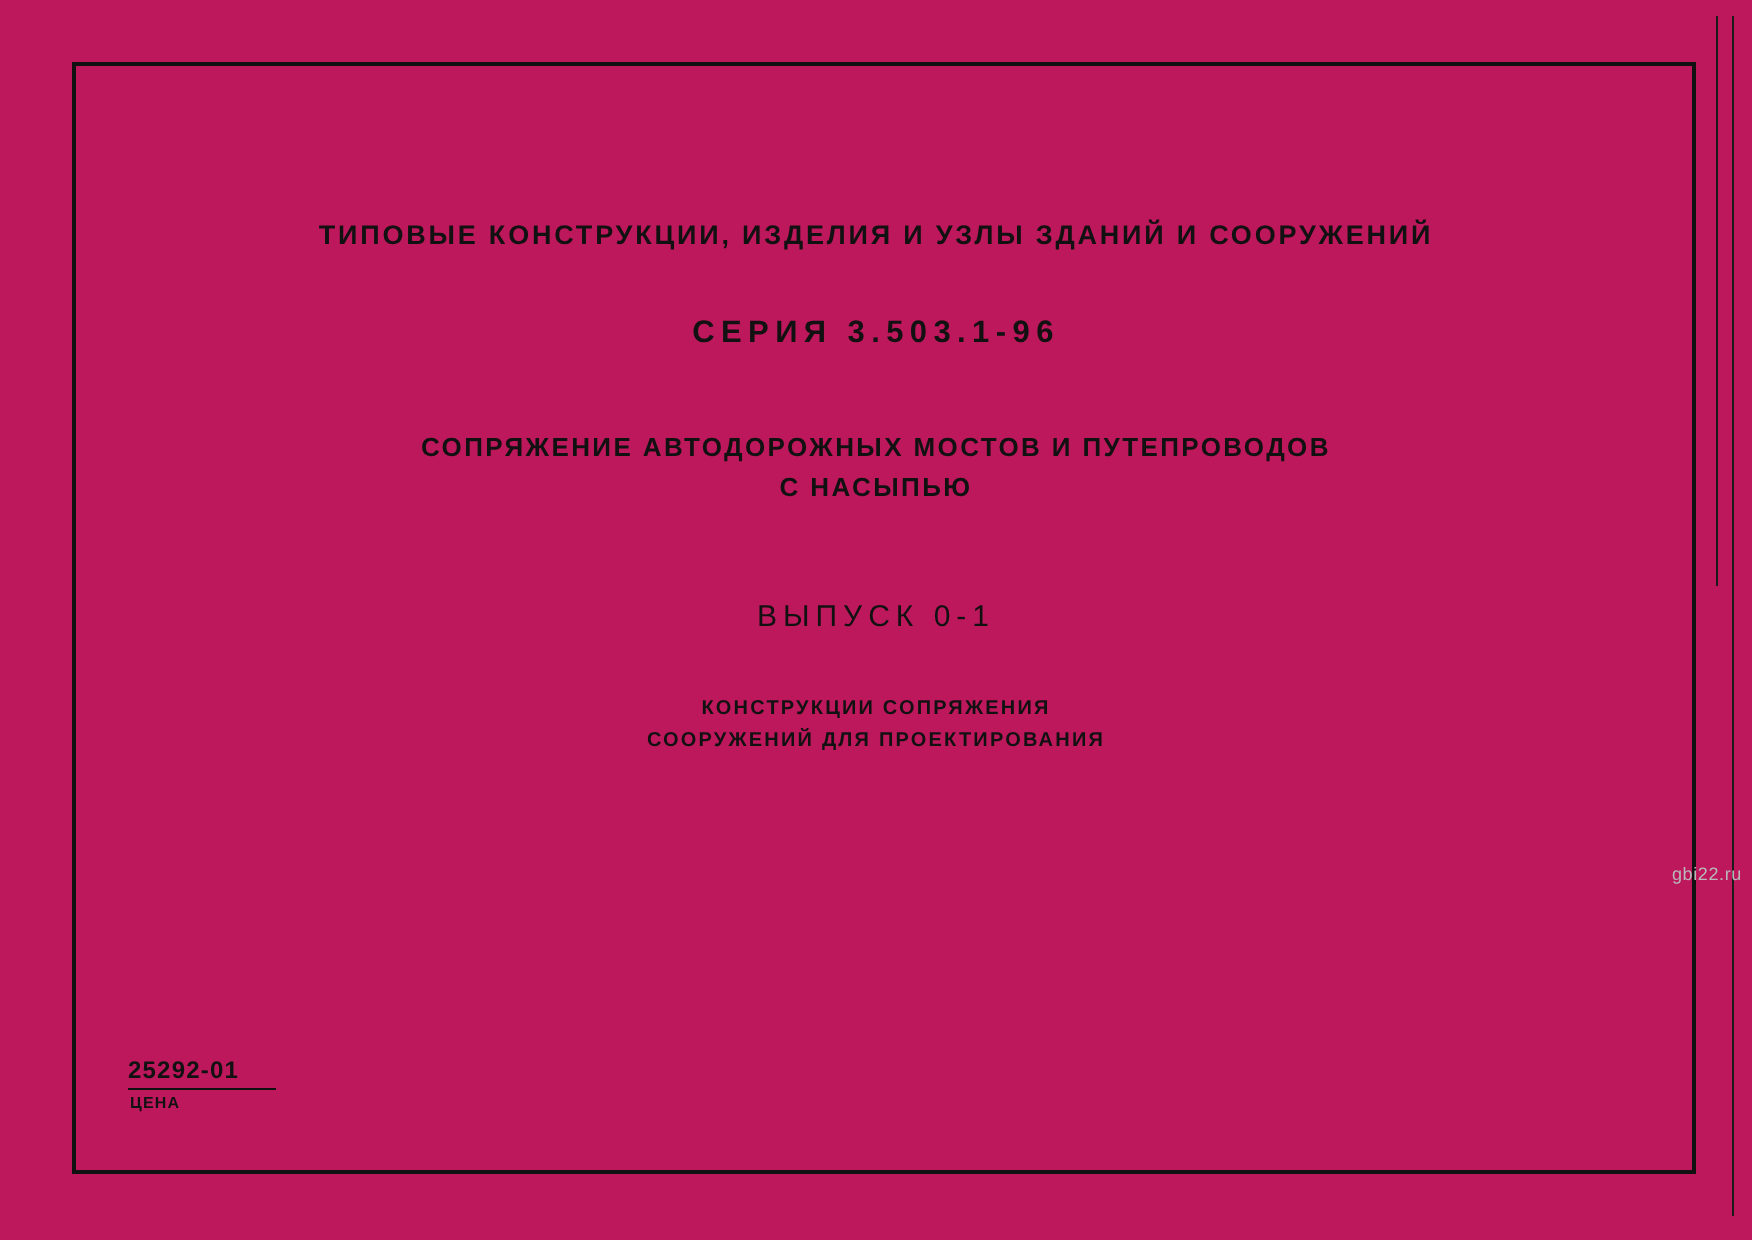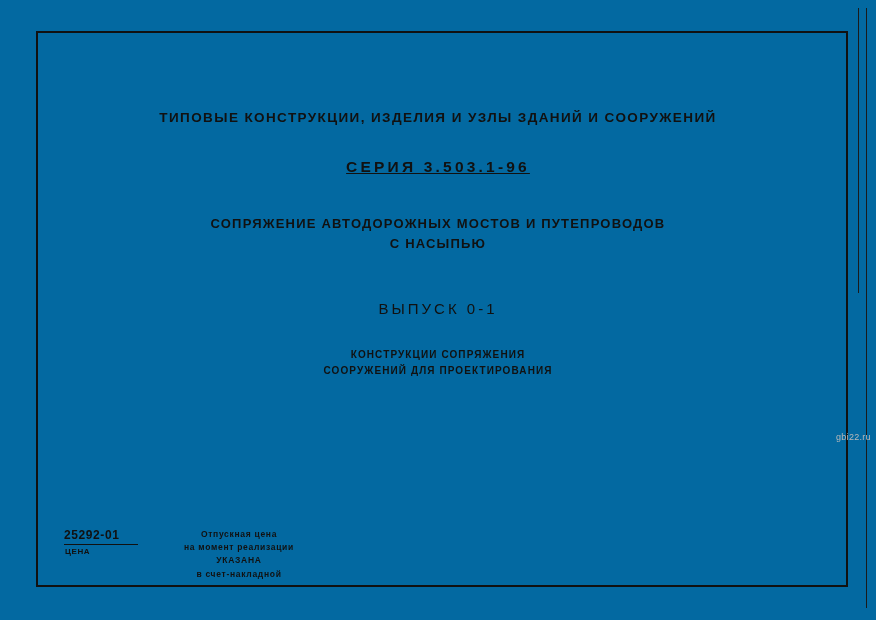--- a/index.html
+++ b/index.html
@@ -13,21 +13,21 @@
     overflow: hidden;
     font-family: "Liberation Sans", sans-serif;
     color: #000000;
   }
 
   
   .page {
     position: relative;
     width: 876px;
     height: 620px;
-    background: #0369a1;
+    background: #be185d;
   }
 
   
   .scan-edge-right {
     position: absolute;
     top: 8px;
     left: 866px;
     width: 1px;
     height: 600px;
     background: #1a1a1a;
@@ -68,21 +68,20 @@
     color: #111;
     white-space: nowrap;
   }
 
   .line-series-number {
     margin-top: 33px;
     font-size: 15.5px;
     letter-spacing: 3.2px;
     font-weight: 700;
     color: #111;
-    text-decoration: underline;
   }
 
   .line-subject {
     margin-top: 38px;
     font-size: 13px;
     letter-spacing: 1.2px;
     font-weight: 600;
     color: #111;
     line-height: 1.5;
   }
@@ -196,21 +195,15 @@
     </div>
 
   </div>
 
   <div class="watermark">gbi22.ru</div>
 
   <div class="price-stamp">
     <div class="price-code">25292-01</div>
     <div class="price-rule"></div>
     <div class="price-label">ЦЕНА</div>
-    <div class="price-note">
-      <span class="nl">Отпускная цена</span>
-      <span class="nl">на момент реализации</span>
-      <span class="nl">УКАЗАНА</span>
-      <span class="nl">в счет-накладной</span>
-    </div>
   </div>
 
 </div>
 
 </body></html>

